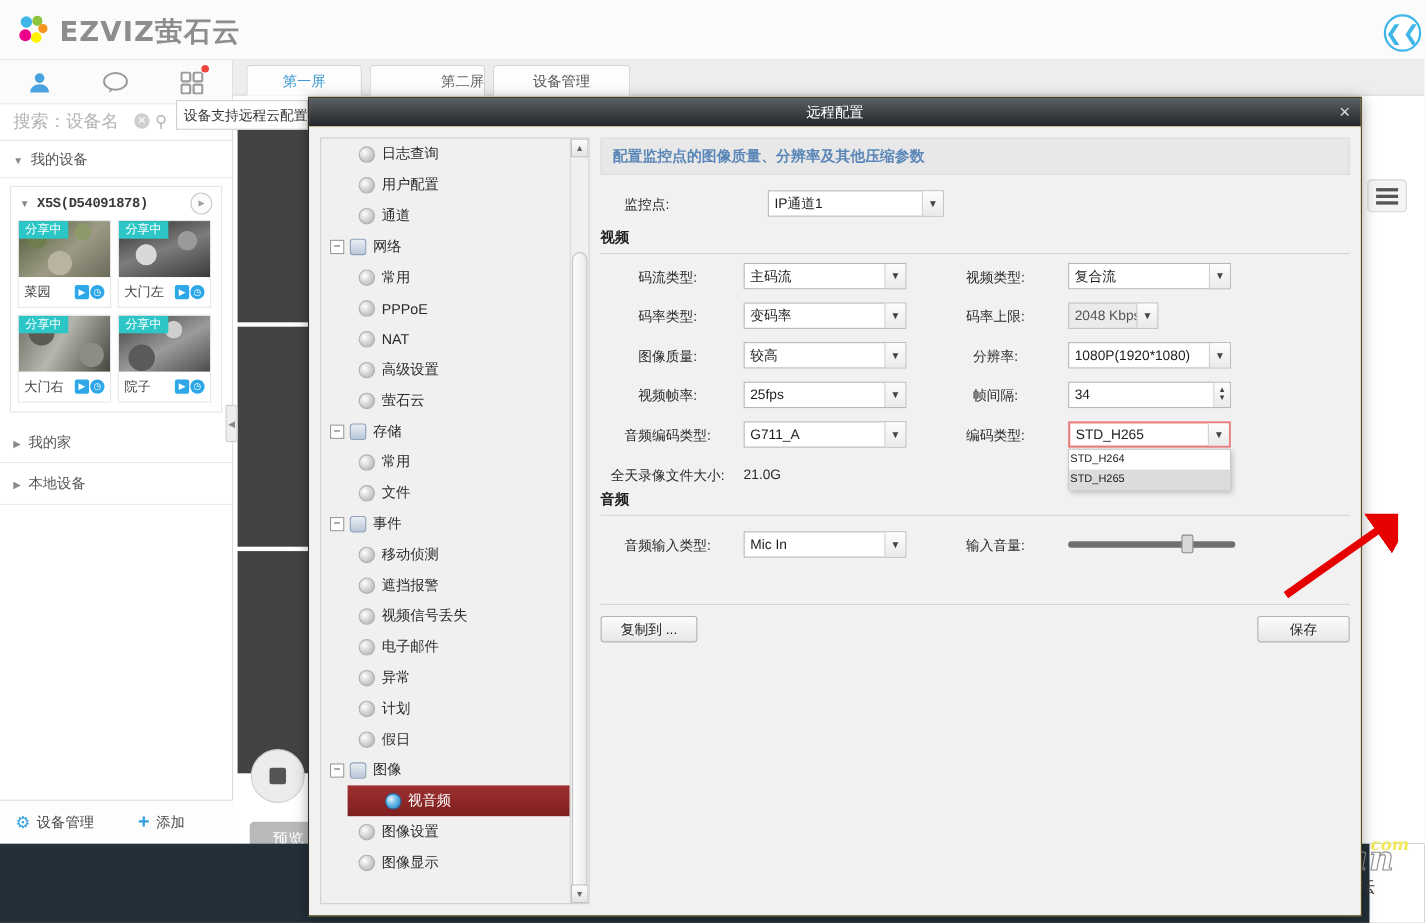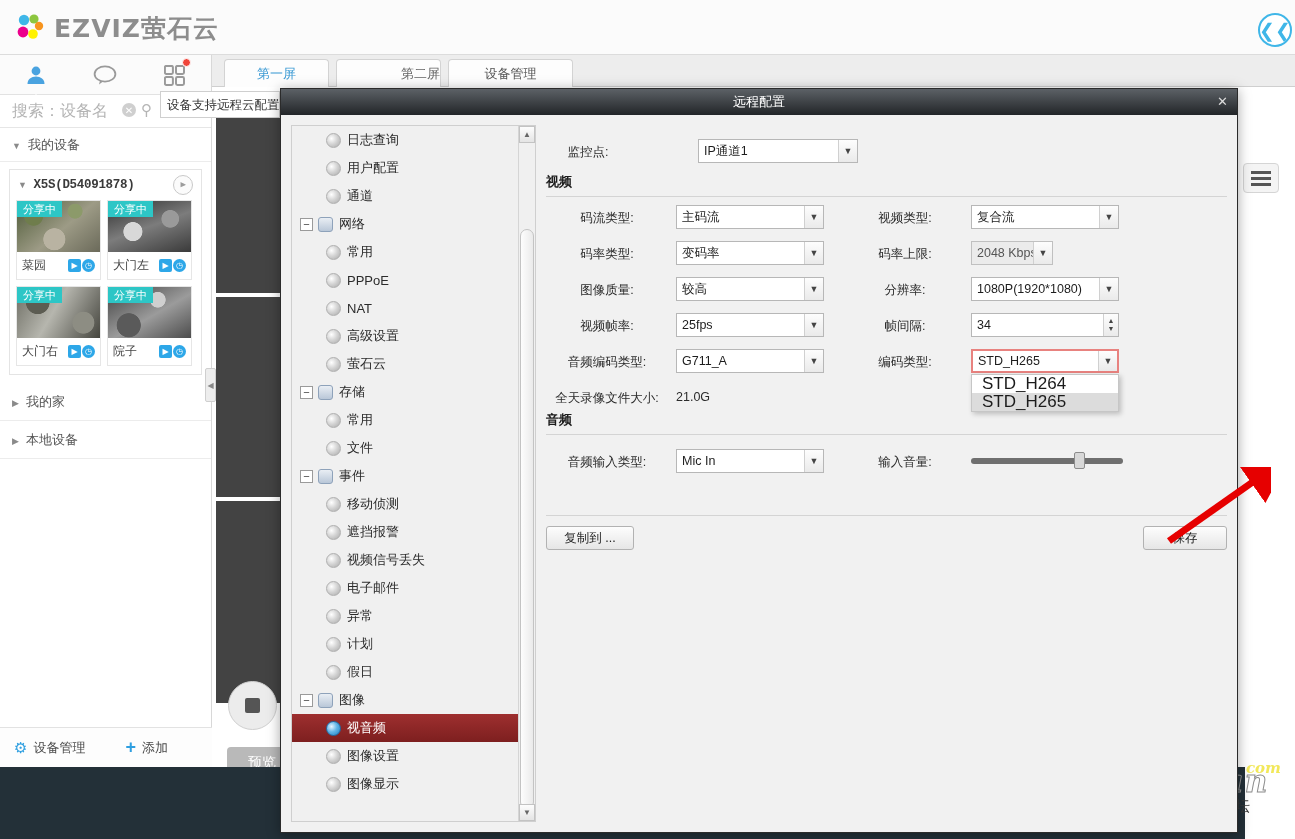--- a/index.html
+++ b/index.html
@@ -219,21 +219,21 @@
   .modal-body { position:absolute; left:0; top:26px; right:0; bottom:0; background:#f1f1f1; padding:10px; }
 
   .tree {
     position:absolute; left:10px; top:10px; width:245px; bottom:10px;
     background:#f0f0f0; border:1px solid #cfcfcf; overflow:hidden;
   }
   .tree-inner { position:absolute; left:0; top:0; right:17px; bottom:0; }
   .tnode { height:28px; display:flex; align-items:center; font-size:13px; color:#2b2b2b; }
   .tnode.lvl1 { padding-left:8px; }
   .tnode.lvl2 { padding-left:34px; }
-  .tnode.sel { background:linear-gradient(#9e2f2f,#7d1f1f); color:#fff; }
+  .tnode.sel { background:linear-gradient(#9e2f2f,#7d1f1f); color:#fff;margin-left:24px; }
   .tbox {
     width:13px; height:13px; border:1px solid #9a9a9a; background:#fff;
     display:flex; align-items:center; justify-content:center;
     font-size:11px; line-height:10px; color:#444; margin-right:5px; flex:none;
   }
   .tico {
     width:15px; height:15px; margin-right:6px; flex:none; border-radius:50%;
     background:radial-gradient(circle at 35% 35%, #ffffff 0%, #d6d6d6 45%, #a9a9a9 100%);
     border:1px solid #b0b0b0;
   }
@@ -287,21 +287,21 @@
     display:flex; flex-direction:column; align-items:center; justify-content:center;
     font-size:7px; color:#444; line-height:8px;
   }
   .sect-title { font-size:13px; font-weight:bold; color:#1c1c1c; }
   .hr { height:1px; background:#d4d4d4; }
 
   .dropdown {
     position:absolute; background:#f0f0f0; border:1px solid #c6c6c6;
     box-shadow:2px 2px 5px rgba(0,0,0,.22); z-index:60;
   }
-  .dd-item { height:18px; line-height:18px; padding-left:10px; font-size:17px; color:#1b1b1b; background:#fff; }
+  .dd-item { height:18px; line-height:18px; padding-left:1px; font-size:10px; color:#1b1b1b; background:#fff; }
   .dd-item.hl { background:#dcdcdc; }
 
   .slider { position:absolute; height:24px; }
   .slider .track { position:absolute; left:0; right:0; top:9px; height:6px; background:#6f6f6f; border-radius:3px; }
   .slider .knob {
     position:absolute; top:3px; width:11px; height:17px; background:#d8d8d8;
     border:1px solid #8c8c8c; border-radius:2px;
   }
 
   .btn {
@@ -622,20 +622,21 @@
           </div>
         <div class="tree-sb">
           <div class="arrow up">▲</div>
           <div class="thumb2"></div>
           <div class="arrow down">▼</div>
         </div>
       </div>
 
       <div class="pane">
 
+        <div class="pane-head">配置监控点的图像质量、分辨率及其他压缩参数</div>
 
         <div class="row" style="margin-top:14px;height:26px">
           <div class="lbl" style="left:0; width:84px; top:5px">监控点:</div>
           <div class="fld" style="left:152px; top:0; width:160px">
             <span>IP通道1</span>
             <span class="arrowbox">▼</span>
           </div>
         </div>
 
         <div style="margin-top:8px" class="sect-title">视频</div>

